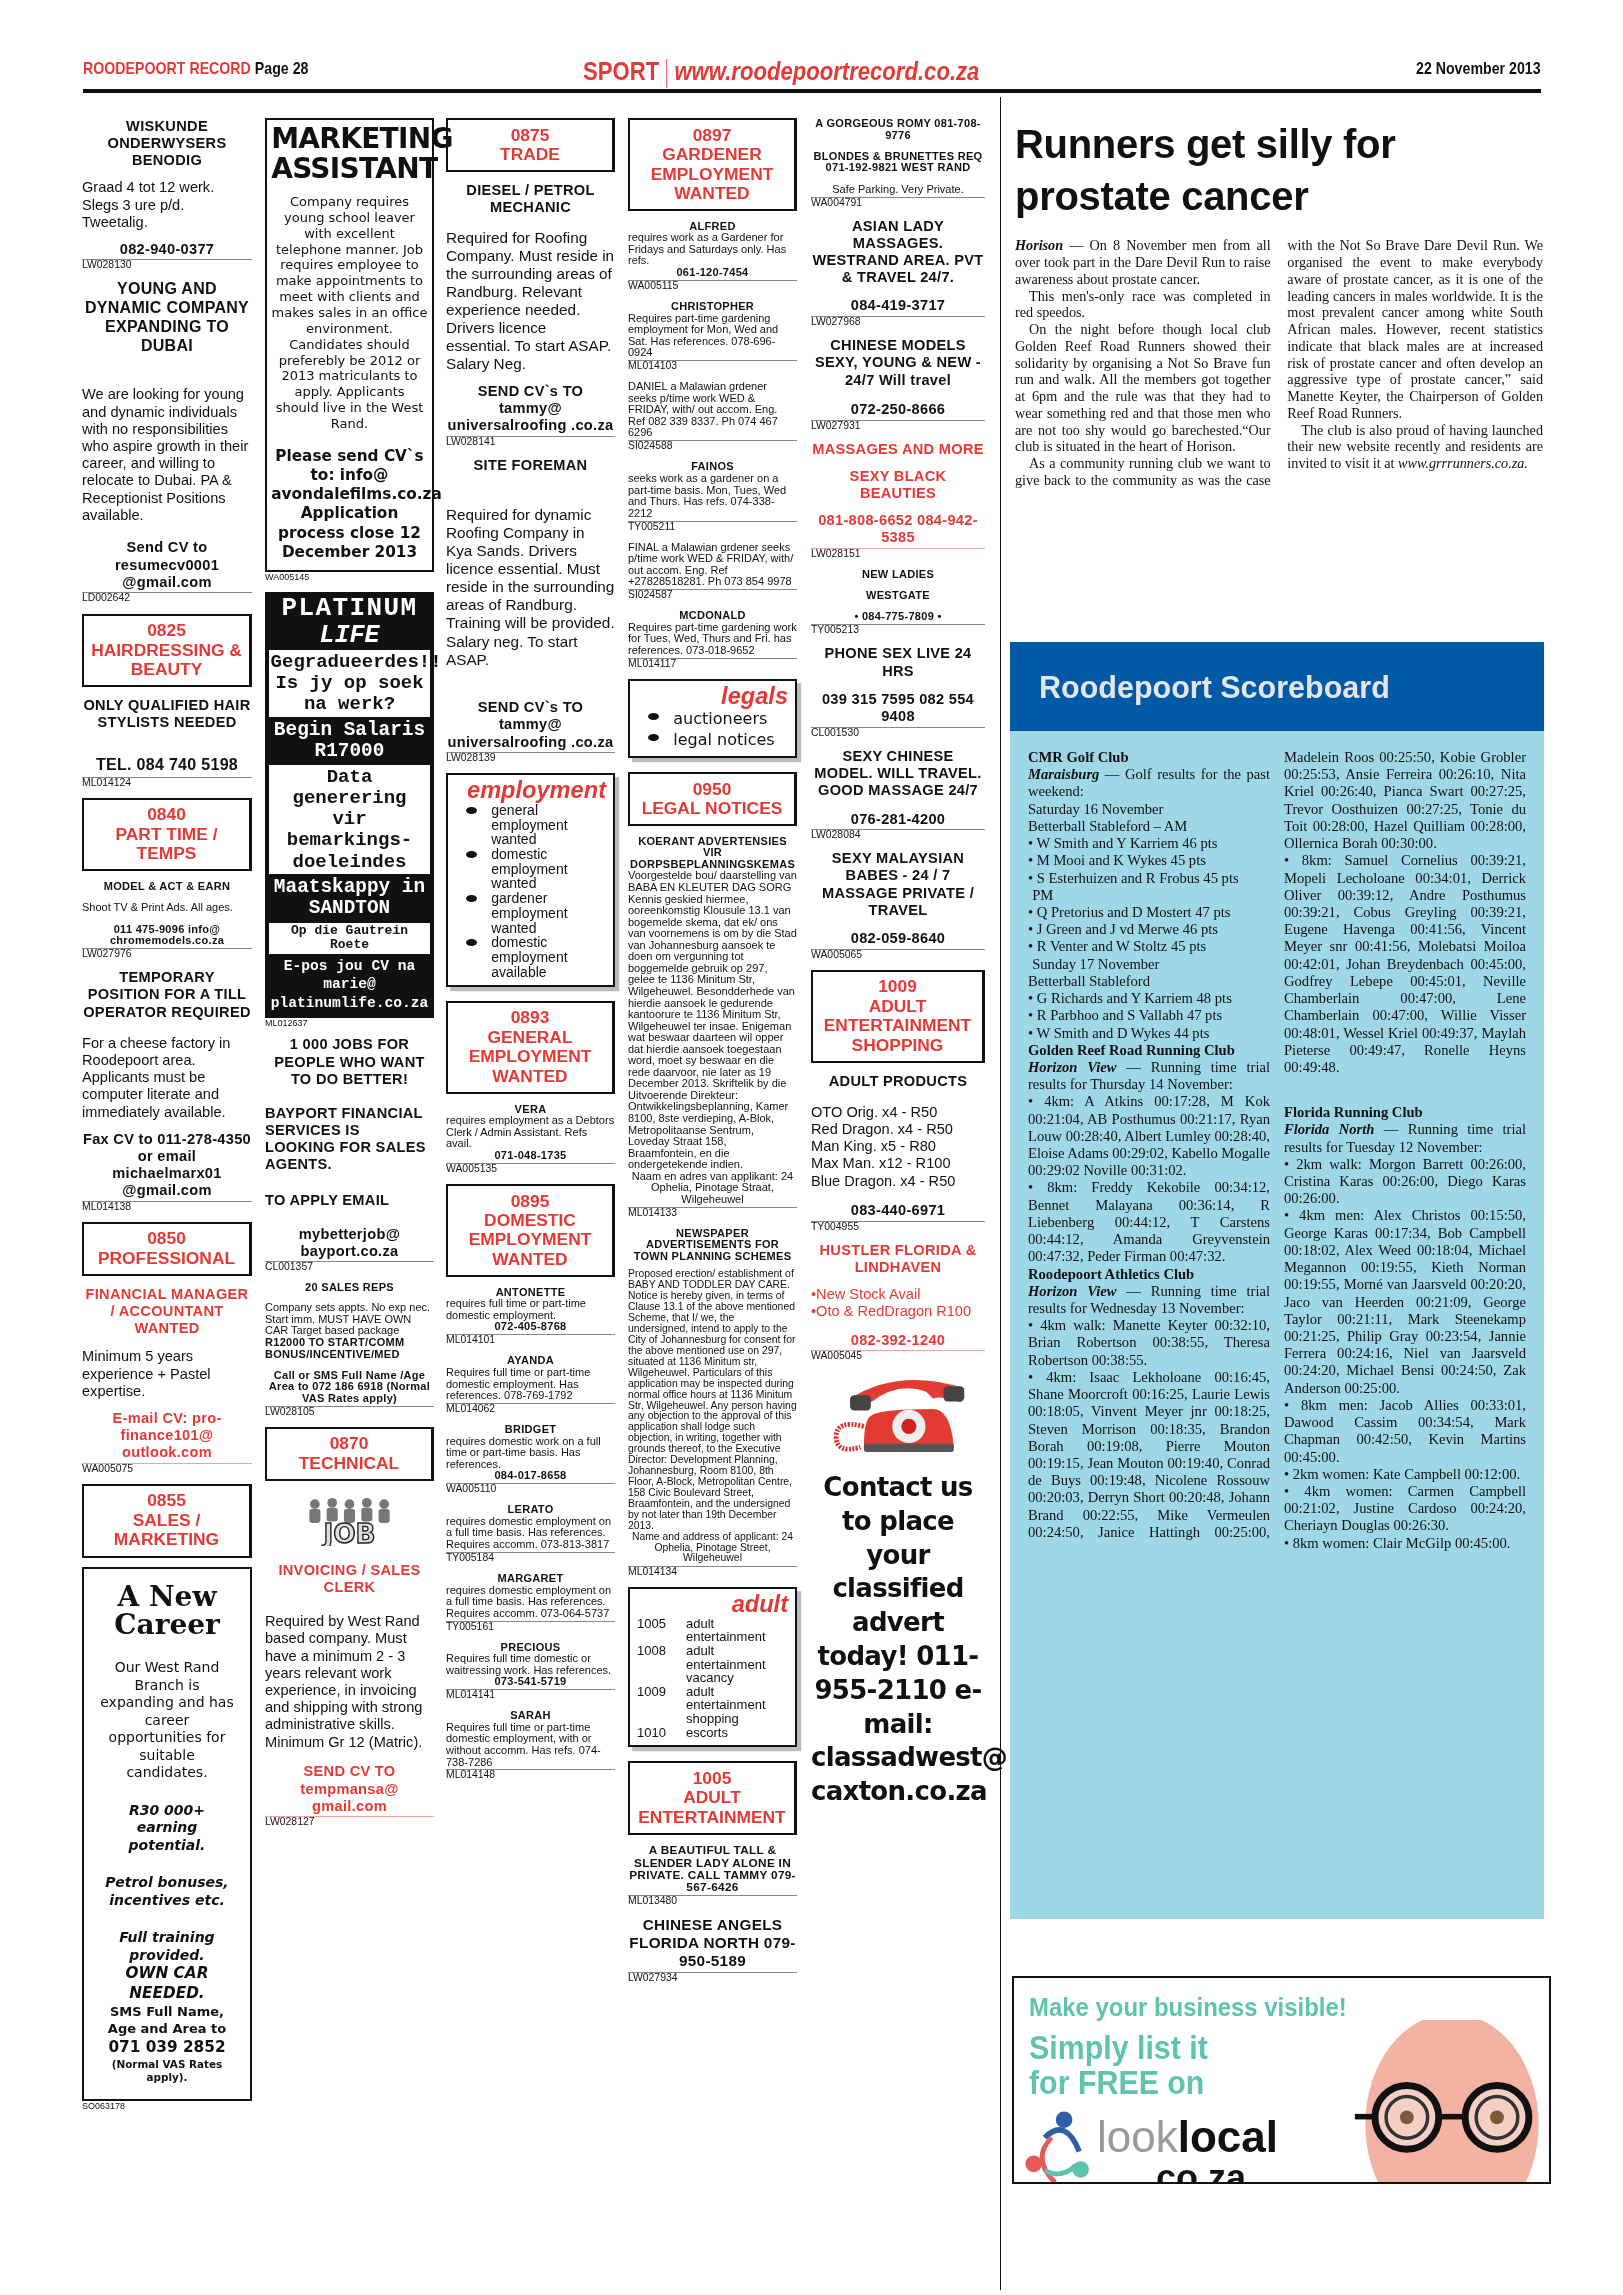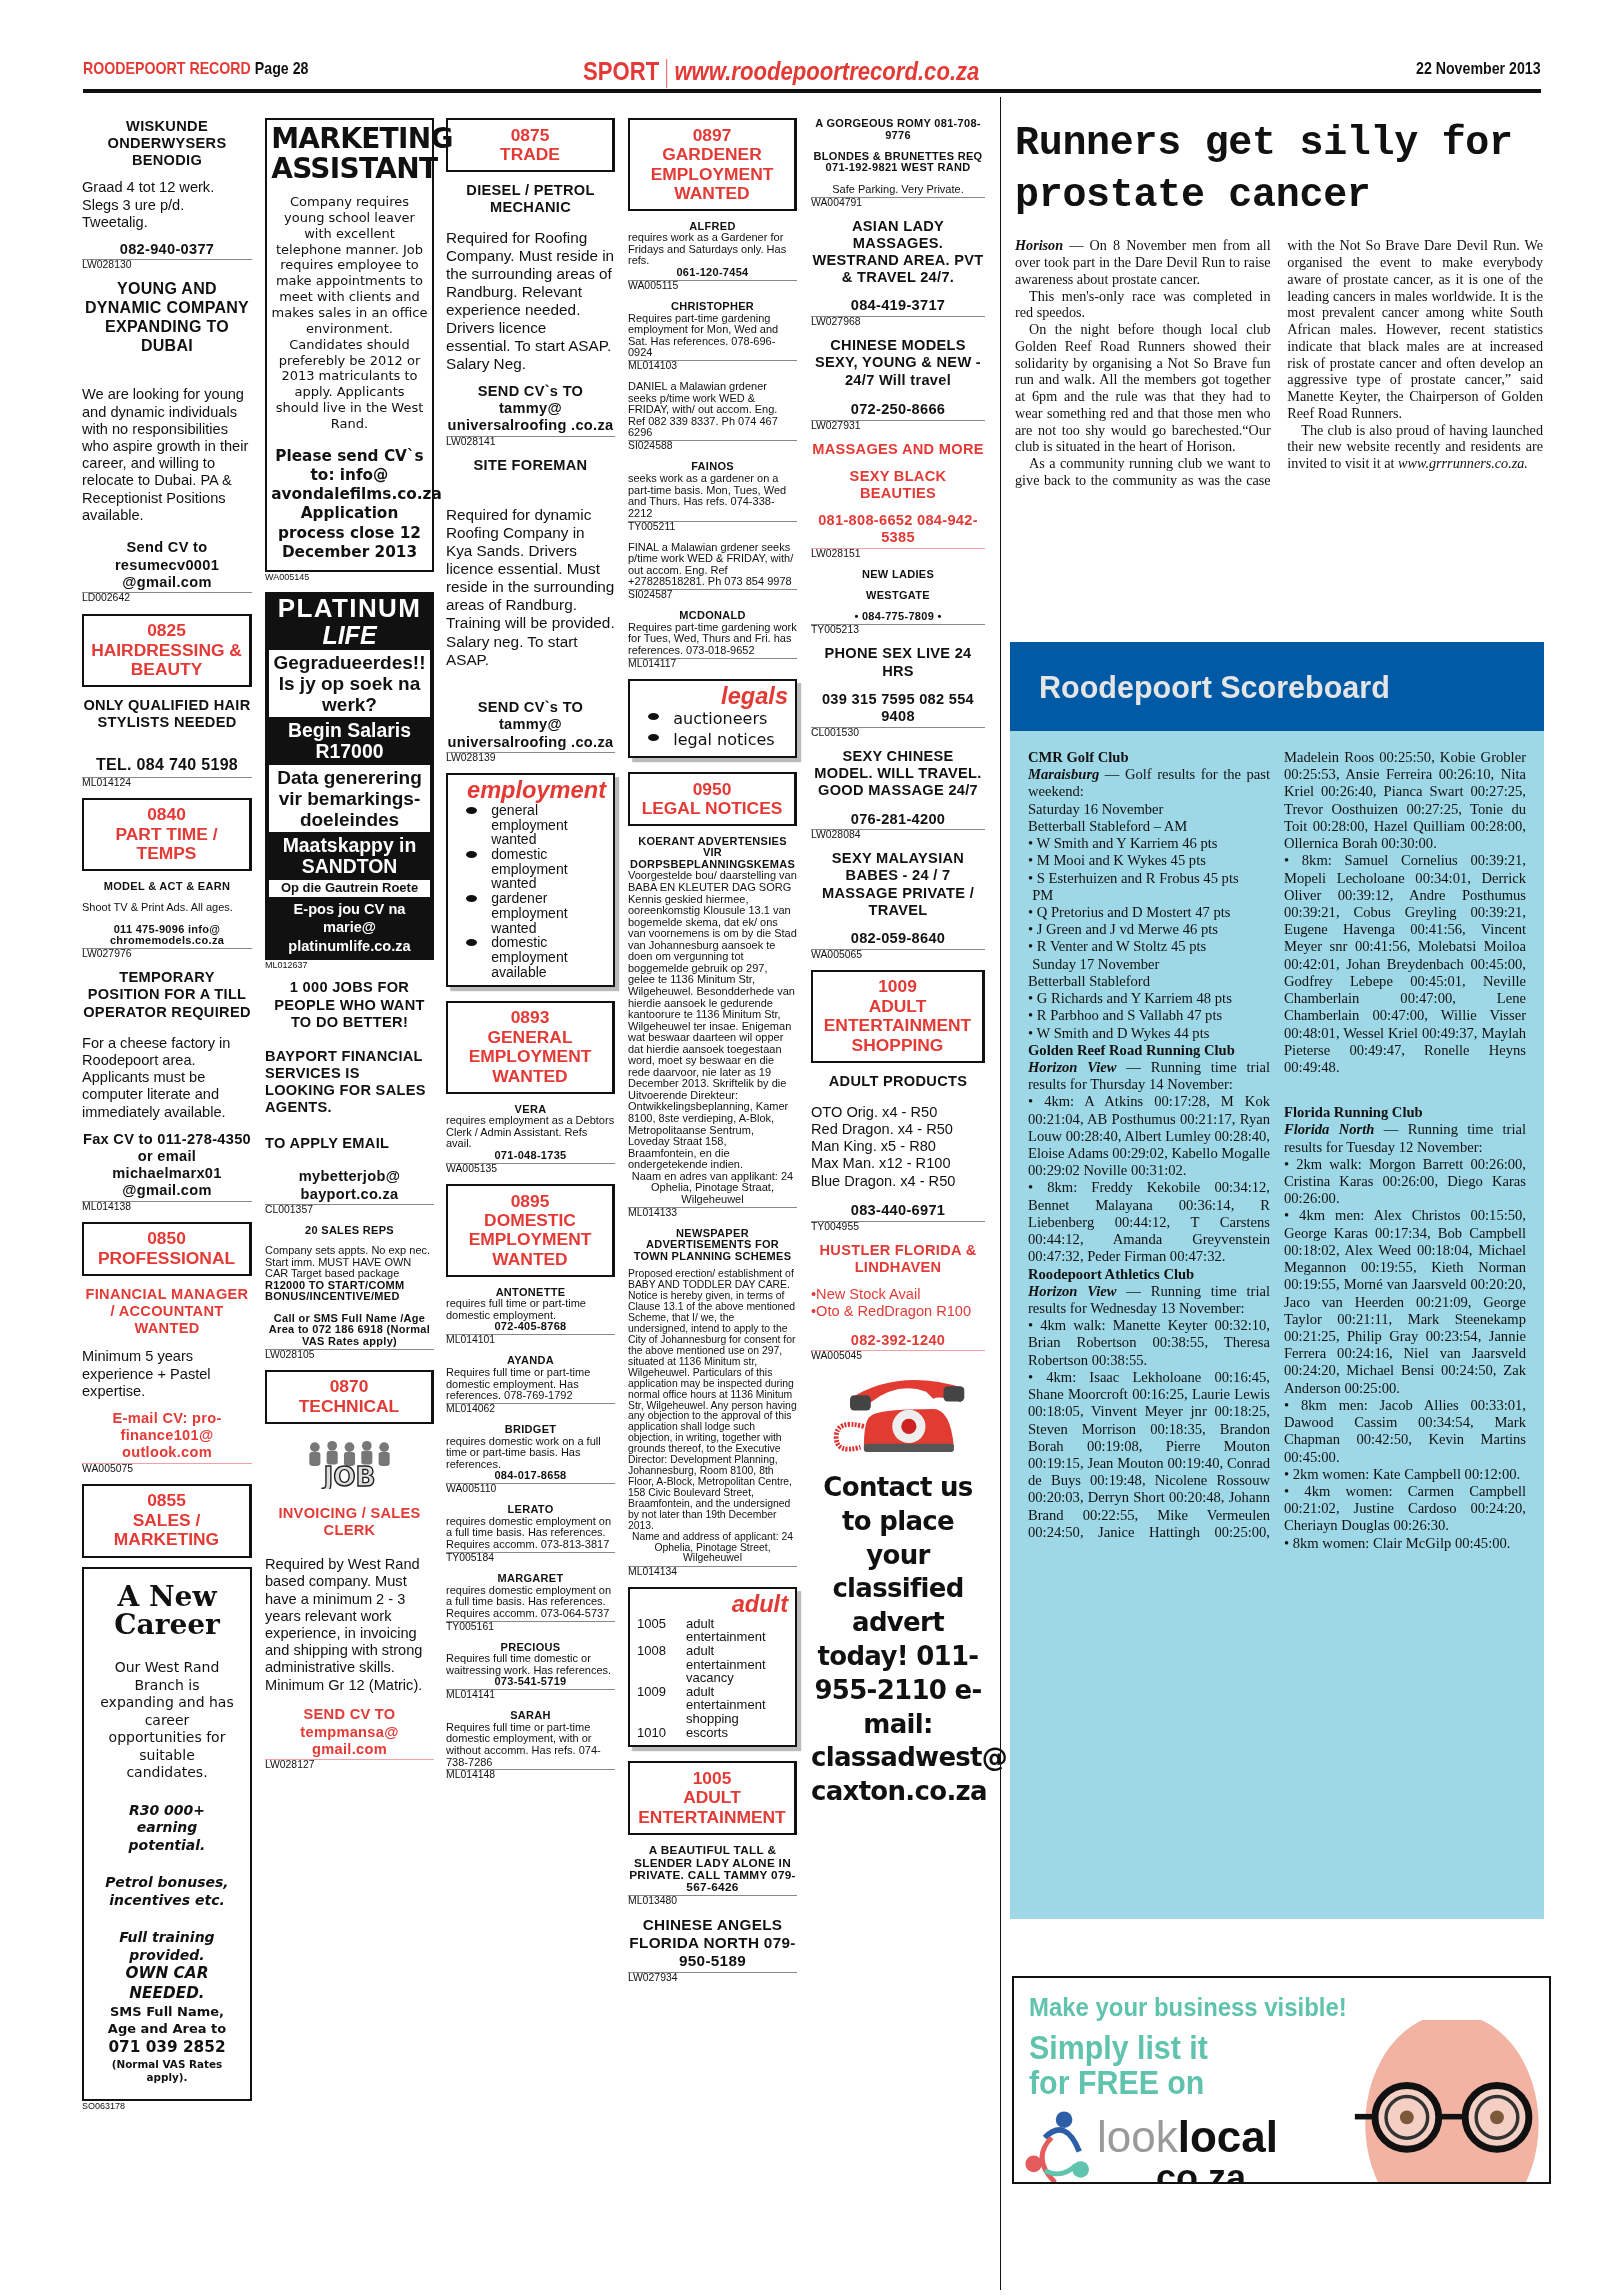--- a/index.html
+++ b/index.html
@@ -24,21 +24,21 @@
 .red{color:#e43a36}
 .ref{border-top:0.7px solid #888;text-align:left;font-size:10.4px;margin:1.4px 0 9.7px;padding-top:0;line-height:1}
 .ref.rd{border-top-color:#f2a0a0}
 .cat{border:2.1px solid #111;border-right-width:3.5px;color:#e43a36;text-align:center;font-weight:bold;font-size:17.4px;line-height:1.12;padding:5.6px 2.8px;margin:4.2px 0 9.7px;transform:scaleX(1)}
 .sm{font-size:11px;line-height:1.05}
 .p{margin-bottom:9.7px}
 .mk{border:2.1px solid #111;padding:4.2px 4.2px 8.3px;text-align:center;font-family:"DejaVu Sans",sans-serif}
 .mk h2{font-size:28px;line-height:1.05;font-weight:900;letter-spacing:-0.7px}
 .mk .t{font-size:13px;line-height:1.22;margin-top:11px}
 .mk .bb{font-weight:bold;font-size:15.3px;line-height:1.25;margin-top:15.3px}
-.plat{background:#111;color:#fff;text-align:center;font-family:Liberation Sans, sans-serif;font-weight:bold;padding:2.8px 2.8px 5.6px}
+.plat{background:#111;color:#fff;text-align:center;font-family:Liberation Mono, monospace;font-weight:bold;padding:2.8px 2.8px 5.6px}
 .plat .h{font-size:26px;line-height:1.05;letter-spacing:1.4px}
 .plat .hi{font-size:25px;font-style:italic;line-height:1}
 .plat .w{background:#fff;color:#111;margin:2.8px 1.4px;font-size:19px;line-height:1.12;padding:1.4px}
 .plat .k{font-size:19.4px;line-height:1.1}
 .plat .s{font-size:14.6px;line-height:1.25}
 .menu{border:2.1px solid #111;box-shadow:4.2px 4.2px 0 #bbb;padding:4.2px 7px 5.6px;margin:2.8px 0 14px}
 .menu .ttl{color:#e43a36;font-style:italic;font-weight:900;font-size:23.6px;text-align:right;line-height:1}
 .menu ul{list-style:none;padding-left:8.3px}
 .menu li{position:relative;padding-left:28px;font-size:14px;line-height:1.05}
 .menu li:before{content:"";position:absolute;left:2.8px;top:4.2px;width:11px;height:7px;border-radius:50%;background:#111}
@@ -47,21 +47,21 @@
 .ad .row span:first-child{width:49px;flex:none}
 .job{display:flex;justify-content:center;margin:16px 0}
 .phone{display:flex;justify-content:center;margin:9.7px 0}
 .contact{font-family:"DejaVu Sans",sans-serif;font-weight:900;font-size:26px;text-align:center;line-height:1.3;letter-spacing:-0.7px}
 .anc{border:2.1px solid #111;padding:14px;text-align:center;font-family:"DejaVu Sans",sans-serif}
 .anc h3{font-family:"DejaVu Serif",serif;font-size:28px;font-weight:900;line-height:1}
 .anc .t{font-size:14px;line-height:1.25;margin-top:20px}
 .anc .i{font-style:italic;font-weight:bold}
 .anc .bb{font-weight:900;font-size:13px;line-height:1.3}
 .art{position:absolute;left:1015px;top:118px;width:528px}
-.art h1{font-family:Liberation Mono, monospace;font-weight:900;font-size:40px;line-height:1.3;letter-spacing:-0.3px}
+.art h1{font-family:Liberation Sans, sans-serif;font-weight:900;font-size:40px;line-height:1.3;letter-spacing:-0.3px}
 .art .body{column-count:2;column-gap:16.7px;font-family:"Liberation Serif",serif;font-size:14.2px;line-height:1.18;text-align:justify;margin-top:15.3px}
 .art .body p{text-indent:14px}
 .art .body p.first{text-indent:0}
 .sb{position:absolute;left:1010px;top:642px;width:534px;height:1277px;background:#9ed8e7}
 .sb .head{background:#005aa5;color:#e5e5e5;font-size:30.5px;font-weight:bold;height:89px;padding:28px 0 0 29px}
 .sb .cols{column-count:2;column-gap:14px;padding:18px 18px 0 18px;font-family:"Liberation Serif",serif;font-size:14.6px;line-height:1.18;text-align:justify}
 .sb h4{font-size:14.6px;font-weight:bold}
 .sb p{margin:0}
 .ll{position:absolute;left:1012px;top:1976px;width:539px;height:208px;border:2.8px solid #111;background:#fff;overflow:hidden}
 .ll .t1{position:absolute;left:15.3px;top:14px;color:#5fc3ad;font-size:26px;font-weight:bold;transform:scaleX(.92);transform-origin:left}

